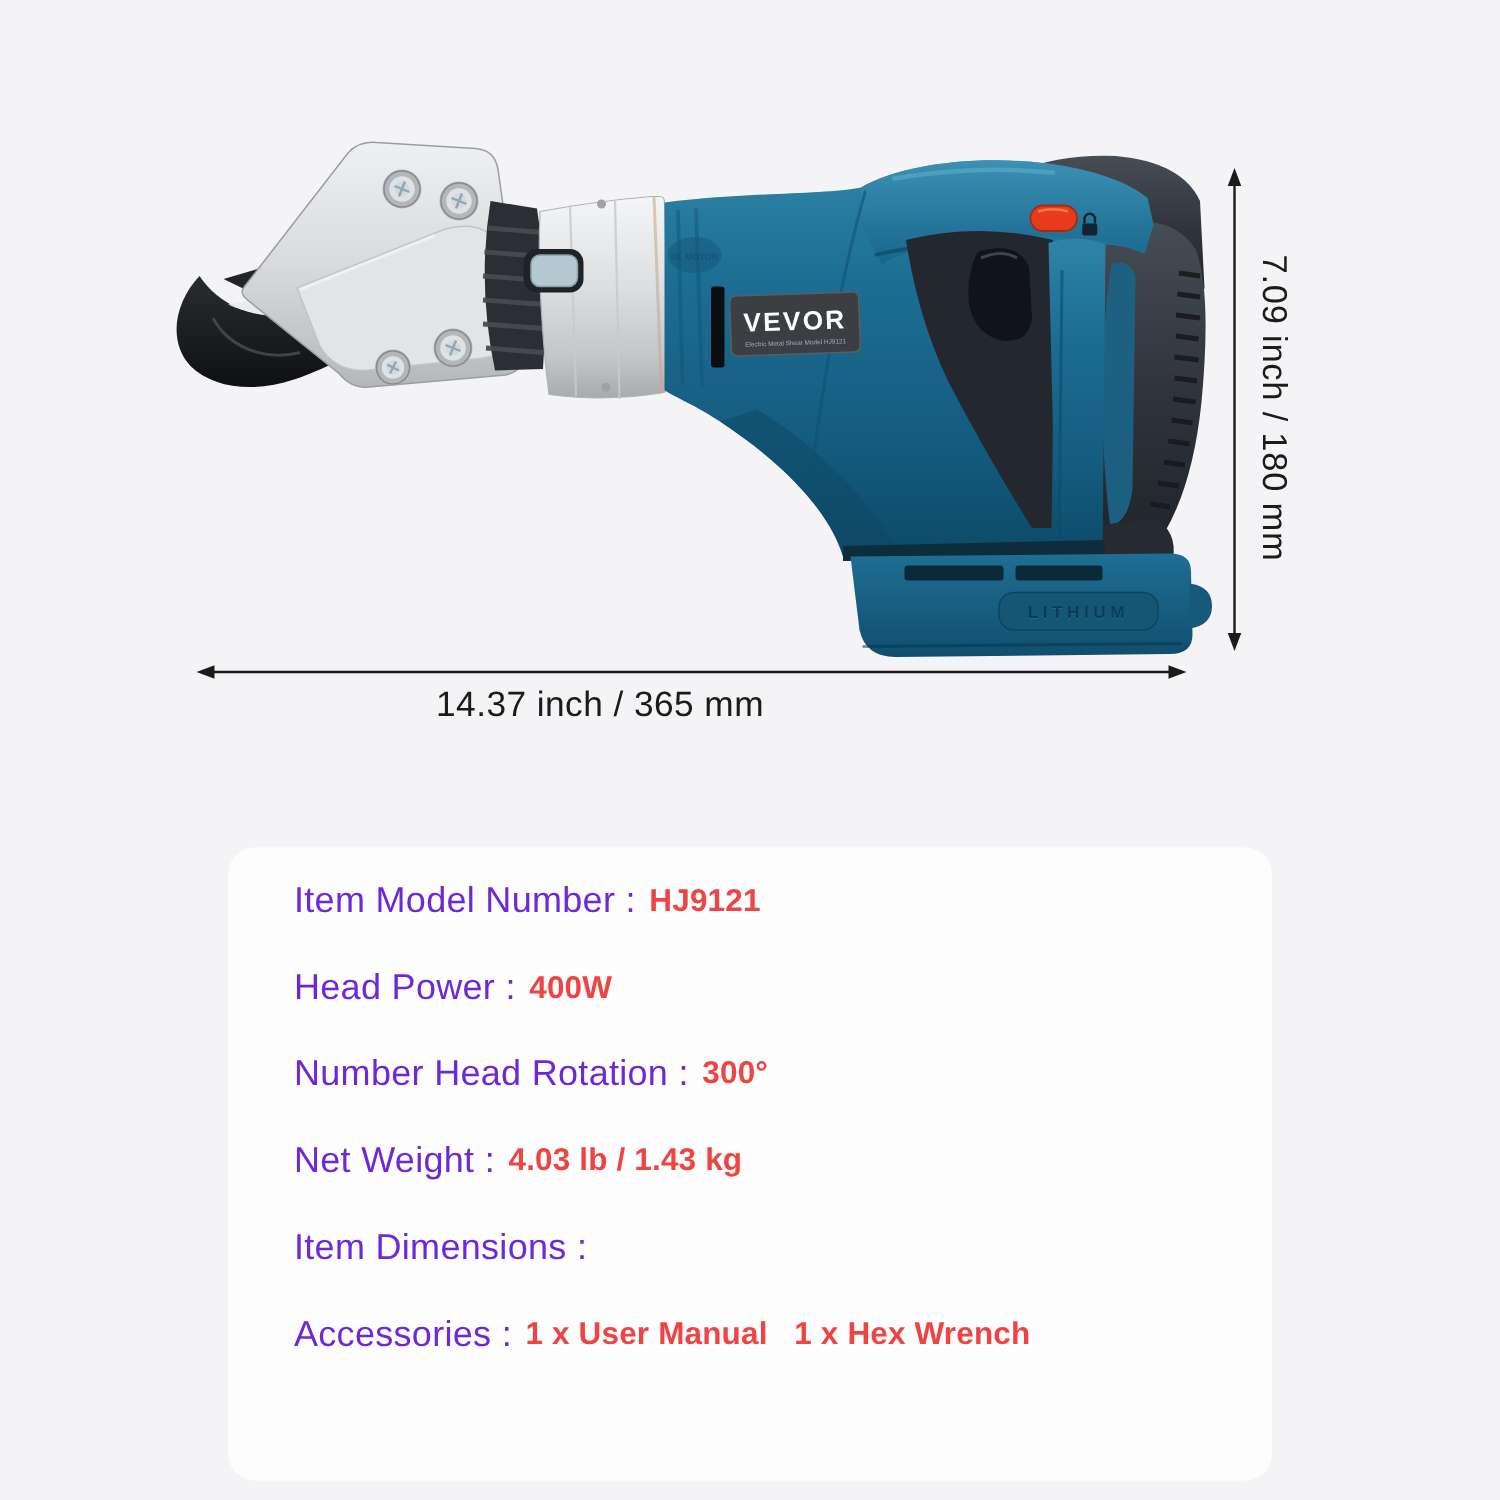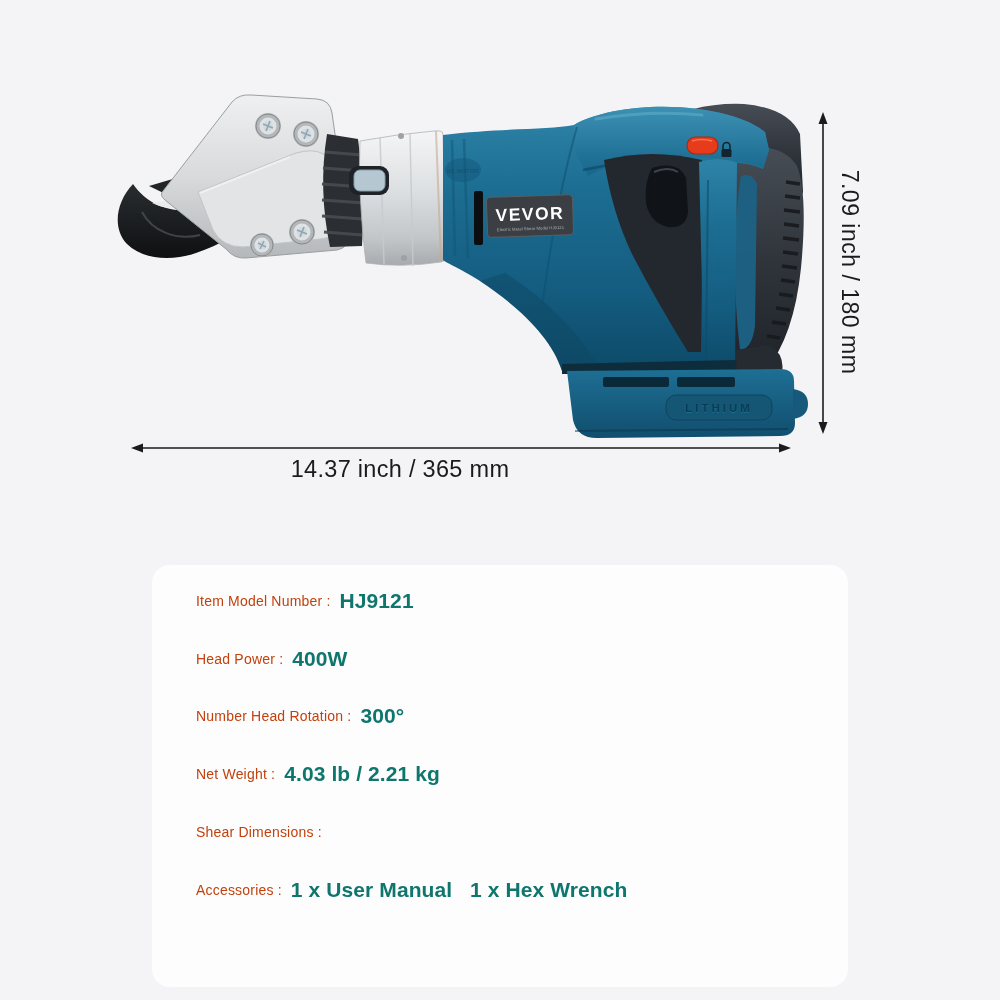--- a/index.html
+++ b/index.html
@@ -18,24 +18,24 @@
     width:696px;height:422px;
     background:#fdfdfe;border-radius:18px;
     box-sizing:border-box;
     padding:7px 14px 0 44px;
   }
   .spec-row{
     height:57.8px;display:flex;align-items:center;gap:9px;
     white-space:pre;
   }
   .spec-label{
-    font-size:14px;color:#c2410c;letter-spacing:0.2px;
+    font-size:24px;color:#6d28d9;letter-spacing:0.2px;
   }
   .spec-value{
-    font-size:21px;font-weight:bold;color:#0f766e;letter-spacing:0.1px;
+    font-size:21px;font-weight:bold;color:#ef4444;letter-spacing:0.1px;
   }
 </style>
 </head>
 <body>
 
 <div class="stage">
 
   <svg class="product" width="1000" height="530" viewBox="0 0 1000 530">
     <defs>
       <linearGradient id="gSilver" x1="0" y1="0" x2="0" y2="1">
@@ -240,24 +240,24 @@
     <div class="spec-row">
       <span class="spec-label">Head Power :</span>
       <span class="spec-value">400W</span>
     </div>
     <div class="spec-row">
       <span class="spec-label">Number Head Rotation :</span>
       <span class="spec-value">300°</span>
     </div>
     <div class="spec-row">
       <span class="spec-label">Net Weight :</span>
-      <span class="spec-value">4.03 lb / 2.21 kg</span>
-    </div>
-    <div class="spec-row">
-      <span class="spec-label">Shear Dimensions :</span>
+      <span class="spec-value">4.03 lb / 1.43 kg</span>
+    </div>
+    <div class="spec-row">
+      <span class="spec-label">Item Dimensions :</span>
     </div>
     <div class="spec-row">
       <span class="spec-label">Accessories :</span>
       <span class="spec-value">1 x User Manual   1 x Hex Wrench</span>
     </div>
   </div>
 
 </div>
 
 </body></html>

